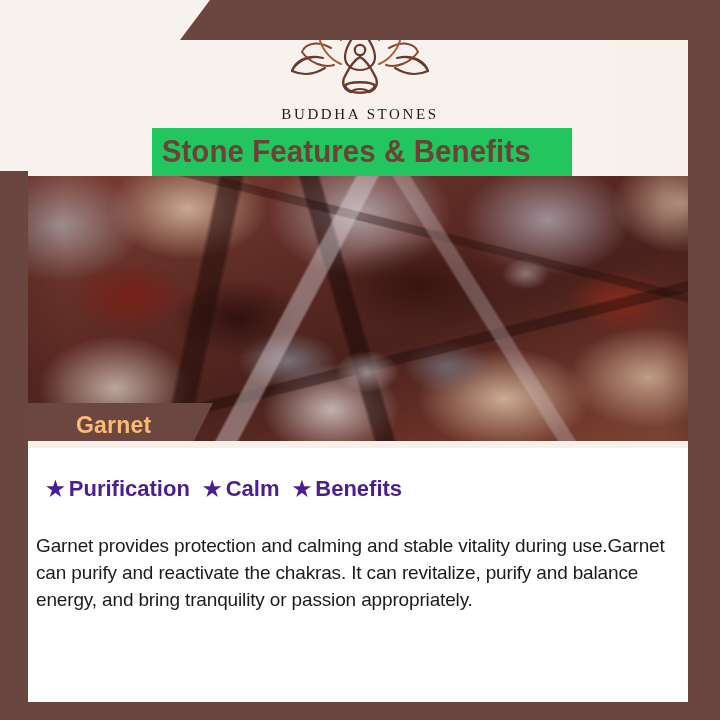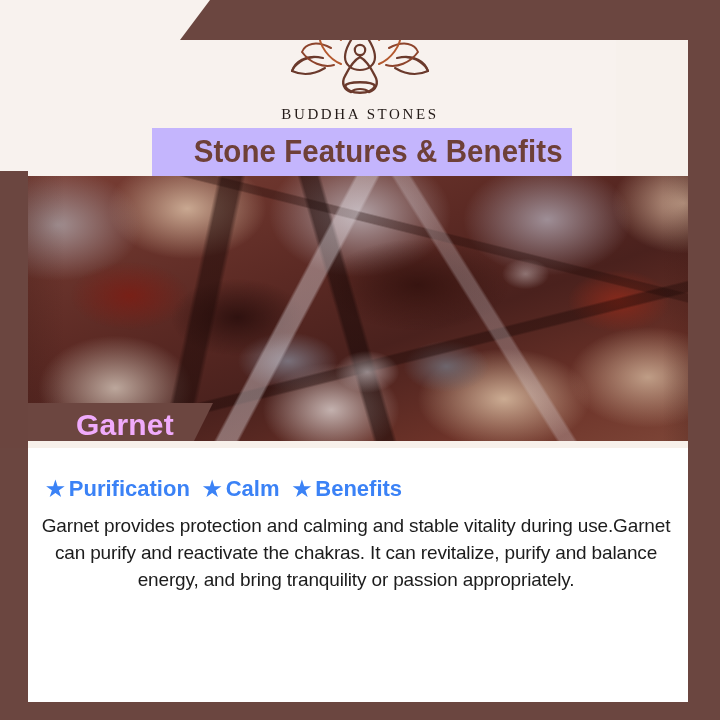--- a/index.html
+++ b/index.html
@@ -46,22 +46,22 @@
   .logo-mark{width:150px;height:76px;display:block;}
   .logo-text{
     margin-top:6px;
     font-family:"Liberation Serif",serif;
     font-size:15px;letter-spacing:2.6px;color:#231a17;
     font-weight:400;
   }
 
   .title-band{
     position:absolute;left:152px;top:128px;width:420px;height:48px;
-    background:#c4b5fd;
-    display:flex;align-items:center;justify-content:flex-end;
+    background:#22c55e;
+    display:flex;align-items:center;justify-content:flex-start;
     z-index:3;
   }
   .title-band span{
     font-family:"Liberation Sans Narrow","Liberation Sans",sans-serif;
     font-size:31px;font-weight:bold;color:#6e4038;
     letter-spacing:.1px;transform:scaleX(.95);transform-origin:center;
     white-space:nowrap;
   }
 
   
@@ -113,44 +113,43 @@
   }
 
   
   .name-banner{
     position:absolute;left:28px;top:403px;height:44px;width:185px;
     background:#6c4640;z-index:4;
     clip-path:polygon(0 0,185px 0,163px 44px,0 44px);
     display:flex;align-items:center;
   }
   .name-banner span{
-    margin-left:48px;color:#f0abfc;font-size:30px;font-weight:bold;
+    margin-left:48px;color:#fdba74;font-size:23px;font-weight:bold;
     letter-spacing:.2px;
   }
 
   
   .body-panel{
     position:absolute;left:28px;top:448px;width:660px;height:254px;
     background:#ffffff;z-index:4;
   }
   .benefits{
     position:absolute;left:18px;top:28px;width:624px;
     display:flex;align-items:flex-start;
-    font-size:22px;font-weight:bold;color:#3b82f6;
+    font-size:22px;font-weight:bold;color:#4c1d95;
     white-space:nowrap;
   }
   .benefits .star{font-size:21px;line-height:1;margin-right:4px;}
   .benefits .b-item{margin-right:13px;}
   .benefits .b-last{margin-right:0;}
 
   .paragraph{
-    position:absolute;left:8px;top:64px;width:640px;
+    position:absolute;left:8px;top:84px;width:640px;
     font-size:19px;line-height:27px;color:#1c1c1c;
     letter-spacing:-.15px;
-    text-align:center;
   }
 
   .cream-strip{
     position:absolute;left:28px;top:441px;width:660px;height:8px;
     background:#f7f0ea;z-index:4;
   }
 </style>
 </head>
 <body>
 

